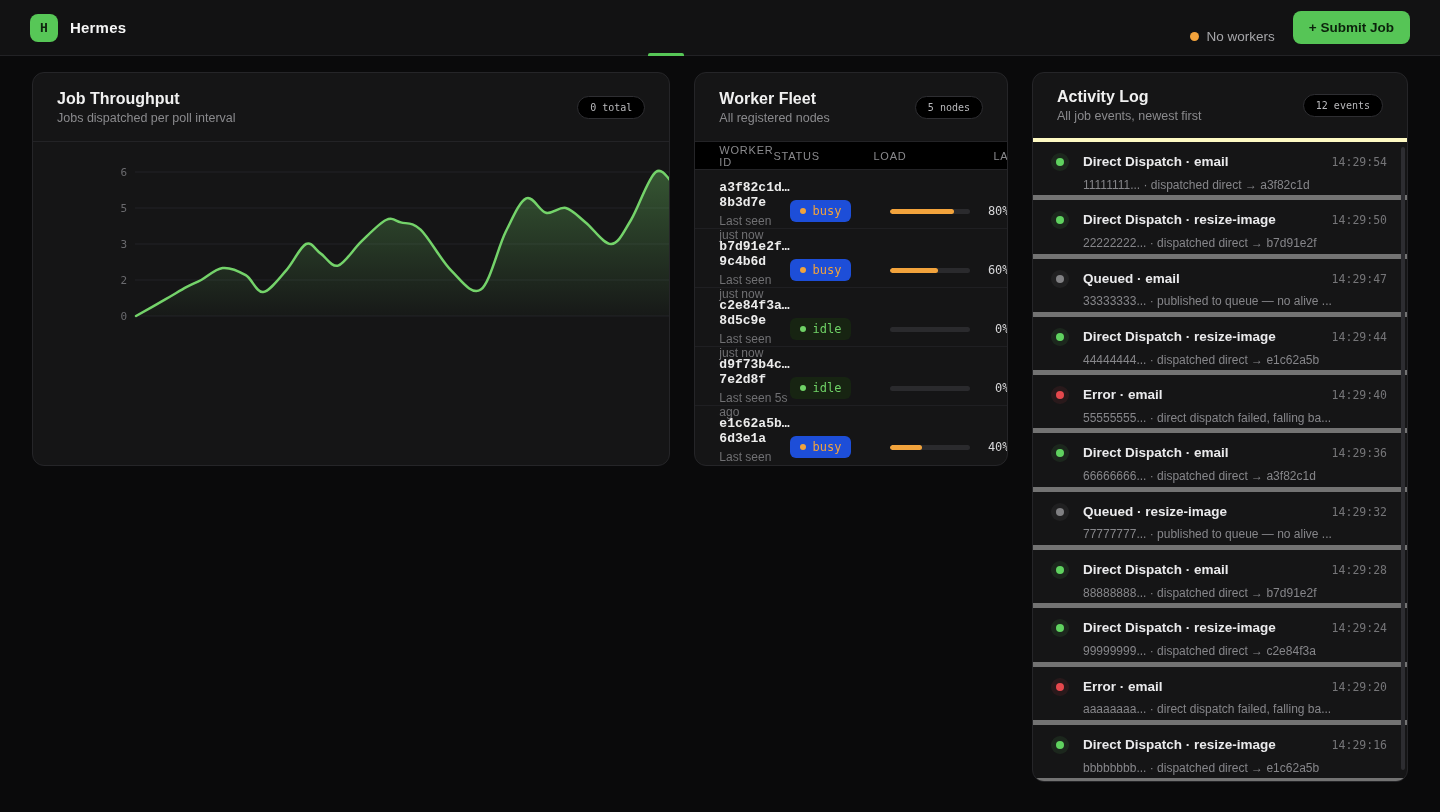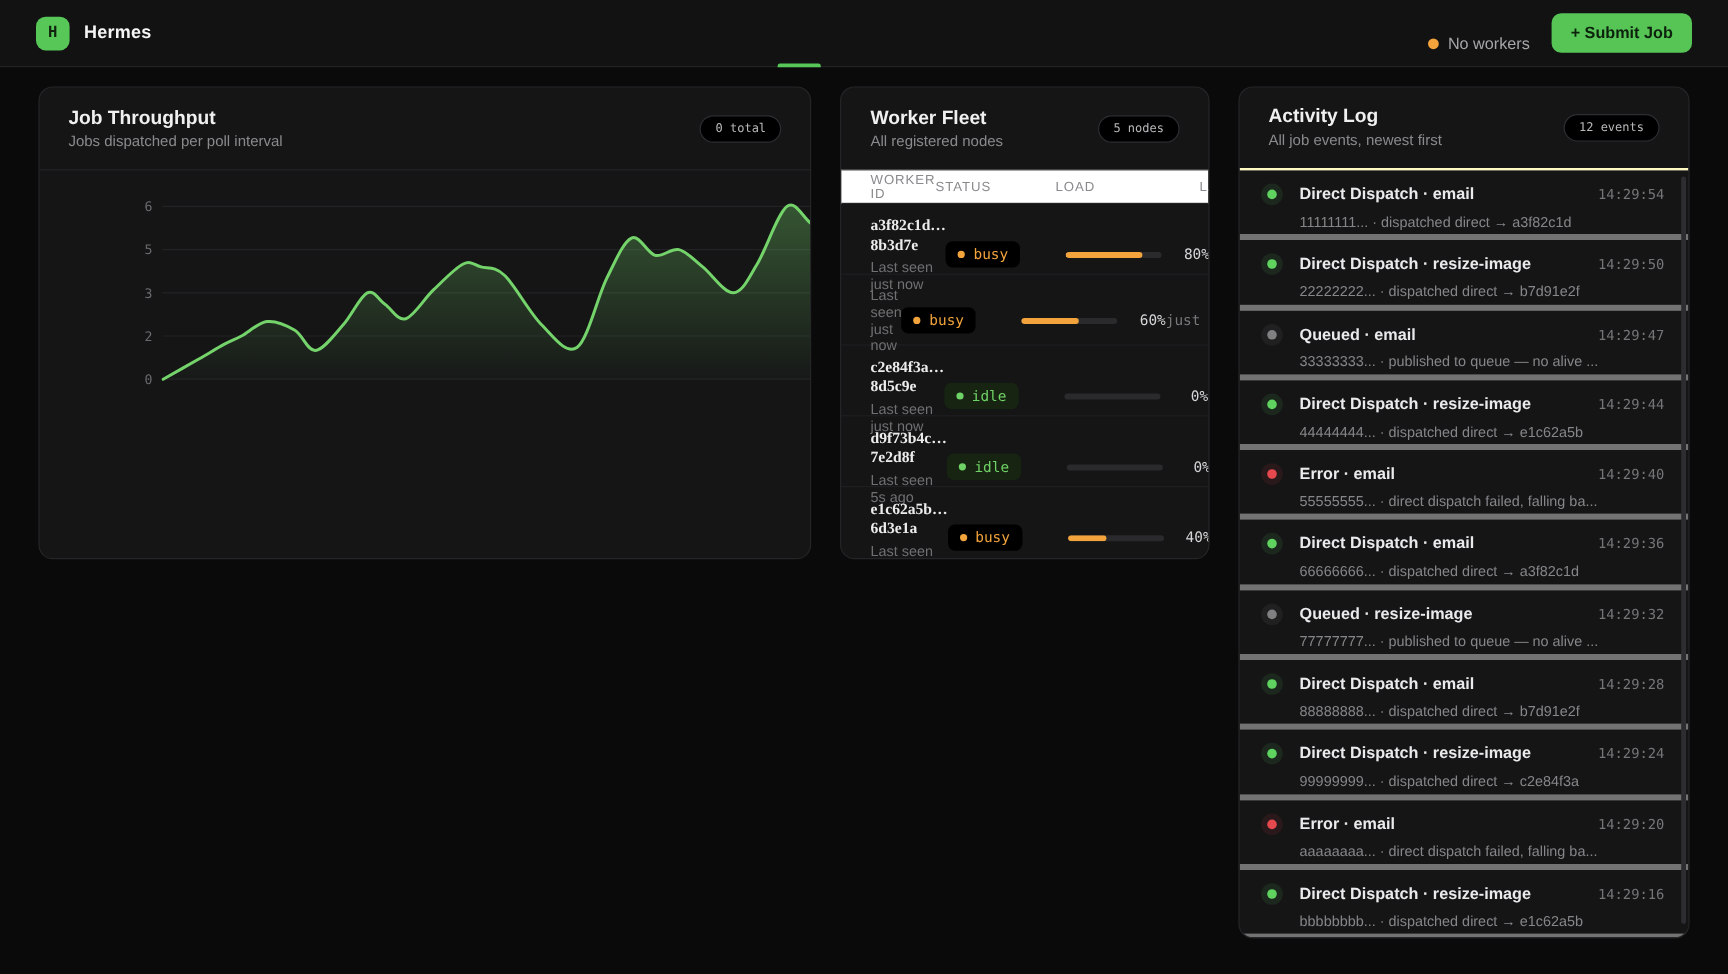--- a/index.html
+++ b/index.html
@@ -67,48 +67,48 @@
     padding:5px 12px; white-space:nowrap;
   }
 
   
   .chart-wrap { border-top:1px solid #232326; height:220px; }
   .chart-wrap svg { display:block; }
 
   
   .fleet-grid { display:grid; grid-template-columns:1fr 100px 120px 92px; align-items:center; }
   .table-head {
-    padding:0 24px; height:29px; background:#ffffff;
+    padding:0 24px; height:29px; background:#000000;
     border-top:1px solid #232326; border-bottom:1px solid #232326;
   }
   .th {
     font-size:11px; color:#8a8a8d; letter-spacing:.07em; text-transform:uppercase;
   }
   .worker-row { padding:10px 24px; height:59px; border-bottom:1px solid #1f1f22; }
   .worker-row:last-child { border-bottom:none; }
-  .wid { font-family:Liberation Serif, serif; font-size:13px; font-weight:600; color:#ececec; margin-bottom:4px; }
+  .wid { font-family:Liberation Mono, monospace; font-size:13px; font-weight:600; color:#ececec; margin-bottom:4px; }
   .wsub { font-size:12px; color:#707073; }
   .badge {
     display:inline-flex; align-items:center; gap:7px; border-radius:6px;
     padding:4px 10px; font-family:"DejaVu Sans Mono", monospace; font-size:12px;
   }
   .badge .bdot { width:6px; height:6px; border-radius:50%; }
-  .badge.busy { background:#000000; color:#f2a33c; }
+  .badge.busy { background:#1d4ed8; color:#f2a33c; }
   .badge.busy .bdot { background:#f2a33c; }
   .badge.idle { background:#172412; color:#6fd266; }
   .badge.idle .bdot { background:#6fd266; }
   .load-cell { display:flex; align-items:center; }
   .load-track { width:80px; height:5px; border-radius:3px; background:#2a2a2d; overflow:hidden; }
   .load-fill { height:100%; border-radius:3px; background:#f2a33c; }
   .load-pct { margin-left:auto; font-family:"DejaVu Sans Mono", monospace; font-size:12px; color:#d6d6d8; }
   .lastseen { font-family:"DejaVu Sans Mono", monospace; font-size:12px; color:#77777a; }
 
   
   .activity-card { height:710px; display:flex; flex-direction:column; }
-  .activity-head { padding:13px 24px; height:69px; border-bottom:2px solid #fef9c3; flex:none;
+  .activity-head { padding:13px 24px; height:69px; border-bottom:4px solid #fef9c3; flex:none;
     display:flex; align-items:center; justify-content:space-between; }
   .evt-list { position:relative; flex:1; overflow:hidden; }
   .evt-item {
     display:grid; grid-template-columns:32px 1fr auto; align-items:flex-start;
     padding:11px 20px 0 18px; height:58.3px; border-bottom:5px solid #737373;
   }
   .evt-dot-wrap { width:18px; height:18px; border-radius:50%; margin-top:0px;
     display:flex; align-items:center; justify-content:center; }
   .evt-dot { width:8px; height:8px; border-radius:50%; }
   .evt-item.dispatch .evt-dot-wrap { background:rgba(95,210,95,.10); }
@@ -215,20 +215,21 @@
     <div class="load-cell">
       <div class="load-track">
         <div class="load-fill" style="width: 80%;"></div>
       </div>
       <span class="load-pct">80%</span>
     </div>
     <div class="lastseen">just now</div>
   </div>
           <div class="fleet-grid worker-row">
     <div>
+      <div class="wid">b7d91e2f…9c4b6d</div>
       <div class="wsub">Last seen just now</div>
     </div>
     <div>
       <span class="badge busy">
         <span class="bdot"></span>
         <span>busy</span>
       </span>
     </div>
     <div class="load-cell">
       <div class="load-track">

